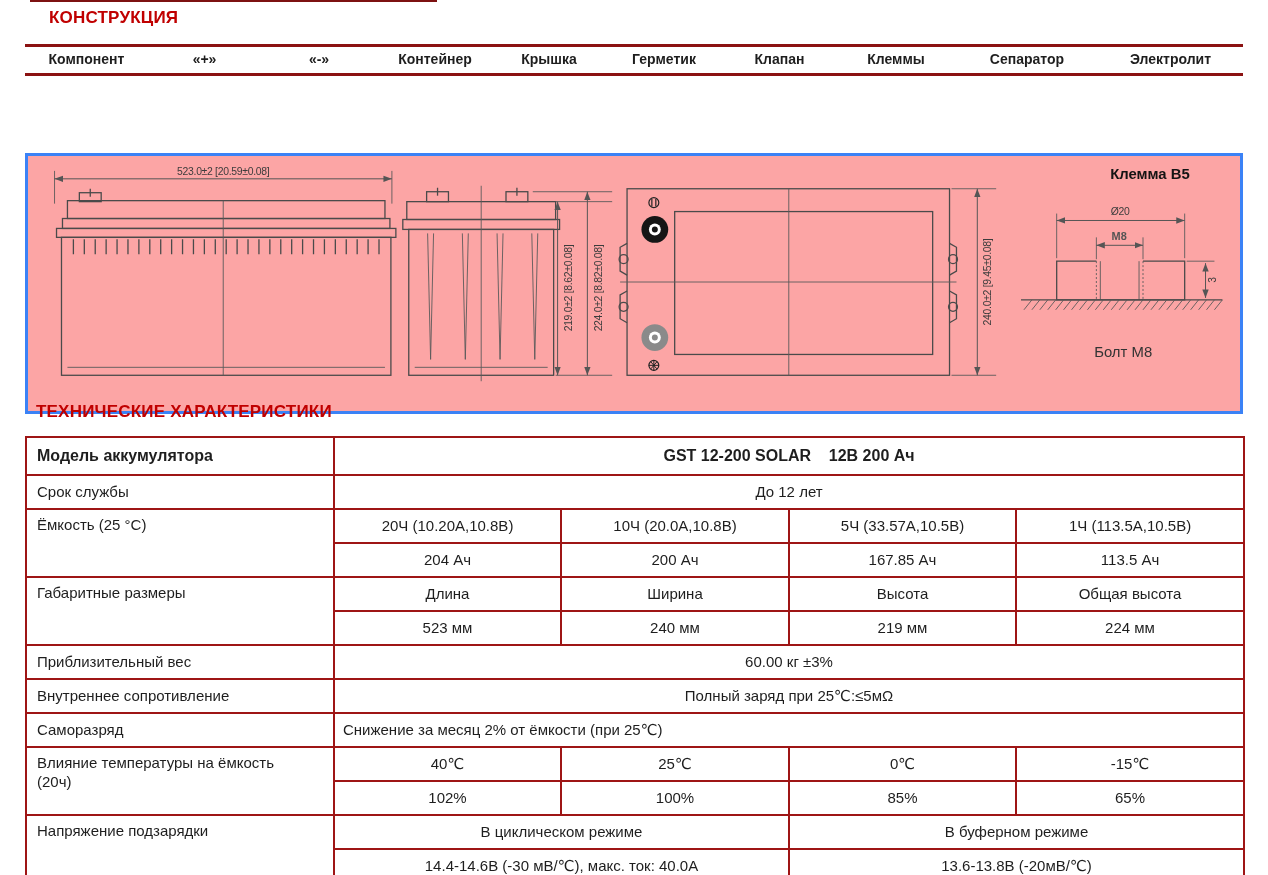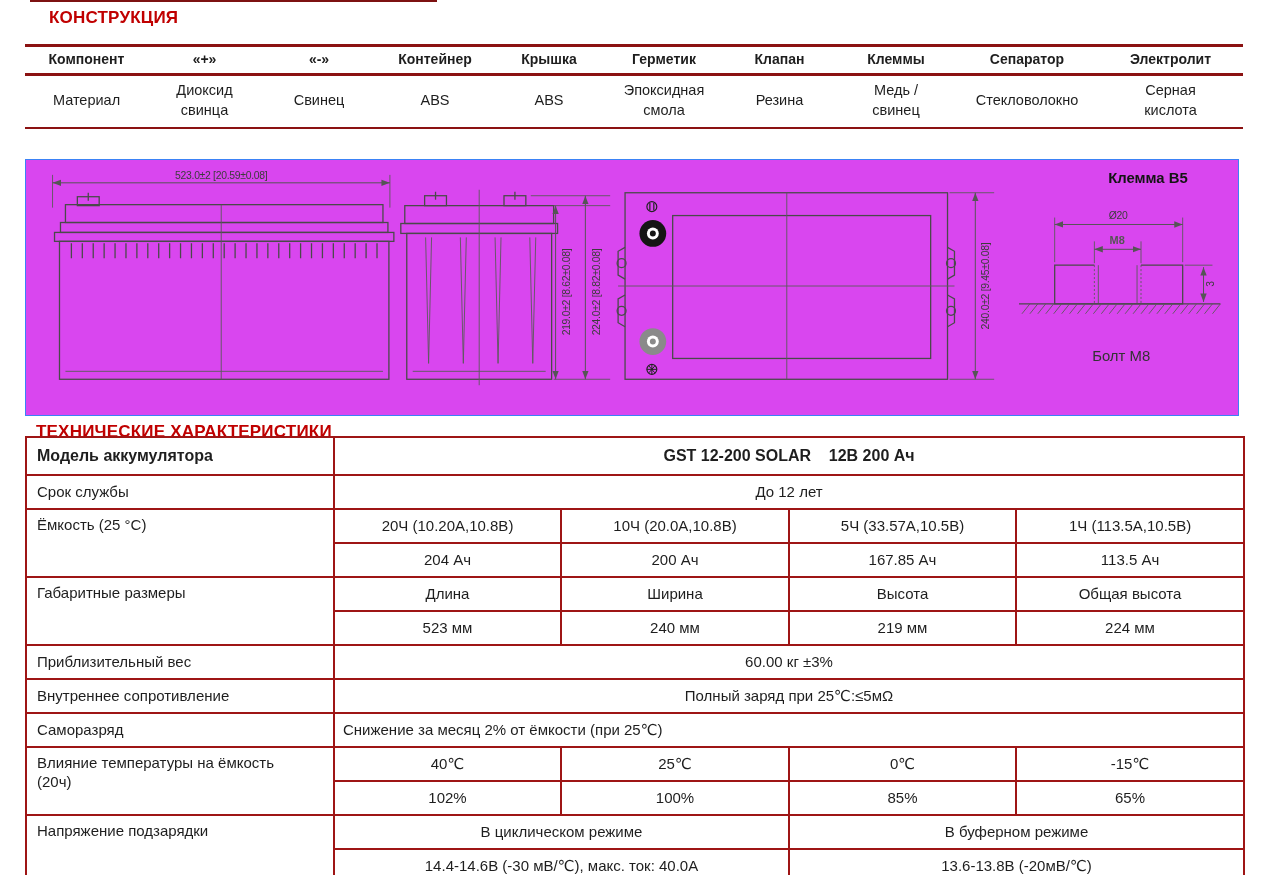--- a/index.html
+++ b/index.html
@@ -6,43 +6,43 @@
   body{
     width:1268px;height:875px;position:relative;background:#ffffff;
     font-family:"Liberation Sans","DejaVu Sans",sans-serif;
     color:#1e1e1e;overflow:hidden;
   }
   .section-title{
     position:absolute;left:36px;font-size:17px;font-weight:bold;
     color:#c00000;letter-spacing:.2px;
   }
   #title1{top:8px;margin-left:13px;}
-  #title2{top:422px;}
+  #title2{top:402px;}
   #top-artifact{position:absolute;left:30px;top:0;width:407px;height:2px;background:#7d1111;}
 
   
   #construction{
     position:absolute;left:25px;top:44px;width:1218px;
     border-collapse:collapse;table-layout:fixed;
   }
   #construction th{
     font-size:14px;font-weight:bold;padding:4px 2px 6px 2px;
     border-top:3px solid #8b1212;border-bottom:3px solid #8b1212;
     text-align:center;vertical-align:middle;
   }
   #construction td{
     font-size:14.5px;padding:5px 2px 7px 2px;text-align:center;
     vertical-align:middle;border-bottom:2px solid #8b1212;
     white-space:pre-line;line-height:1.35;
   }
 
   
   #figure-box{
-    position:absolute;left:25px;top:159px;width:1212px;height:255px;
-    border:1px solid #3b82f6;background:#d946ef;
+    position:absolute;left:25px;top:153px;width:1212px;height:255px;
+    border:3px solid #3b82f6;background:#fca5a5;
   }
   #figure-box svg{display:block;}
   .ln{stroke:#4a4a4a;stroke-width:1.3;fill:none;}
   .thin{stroke:#5a5a5a;stroke-width:0.9;fill:none;}
   .dimln{stroke:#555;stroke-width:1;fill:none;}
   .dim{font-size:10.5px;fill:#3c3c3c;letter-spacing:-0.3px;}
   .figtitle{font-size:15px;font-weight:bold;fill:#141414;}
   .figcap{font-size:15px;fill:#333;}
   .m8lbl{font-size:11px;font-weight:bold;fill:#555;}
 
@@ -90,36 +90,20 @@
     <th>«+»</th>
     <th>«-»</th>
     <th>Контейнер</th>
     <th>Крышка</th>
     <th>Герметик</th>
     <th>Клапан</th>
     <th>Клеммы</th>
     <th>Сепаратор</th>
     <th>Электролит</th>
   </tr>
-  <tr>
-    <td>Материал</td>
-    <td>Диоксид
-свинца</td>
-    <td>Свинец</td>
-    <td>ABS</td>
-    <td>ABS</td>
-    <td>Эпоксидная
-смола</td>
-    <td>Резина</td>
-    <td>Медь /
-свинец</td>
-    <td>Стекловолокно</td>
-    <td>Серная
-кислота</td>
-  </tr>
 </tbody>
   </table>
 
 <div id="figure-box">
   <svg width="1212" height="255" viewBox="0 0 1214 257">
     <defs>
       <marker id="ar" markerWidth="10" markerHeight="8" refX="8.5" refY="4" orient="auto-start-reverse">
         <path d="M0,0.8 L8.5,4 L0,7.2 z" fill="#555"></path>
       </marker>
     </defs>

